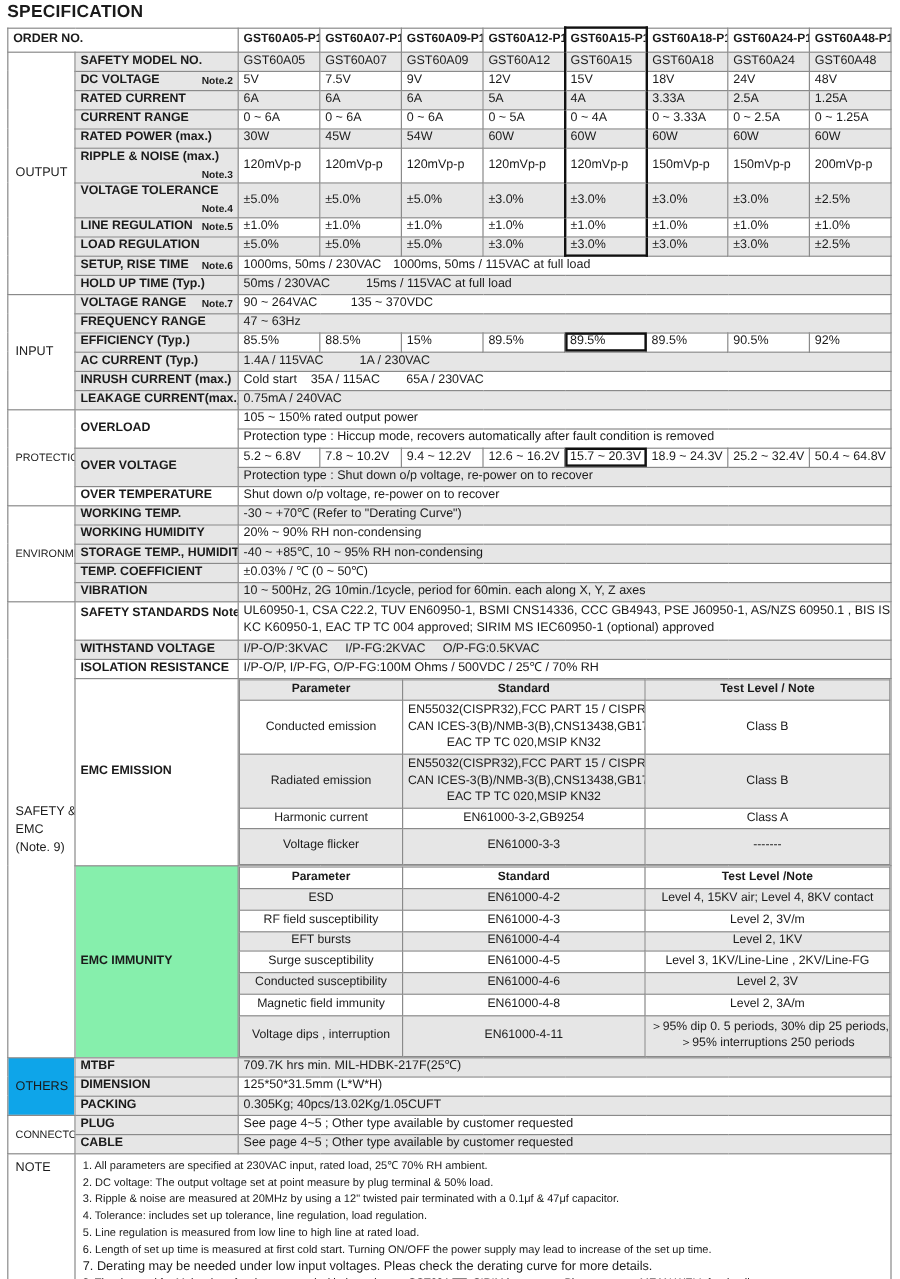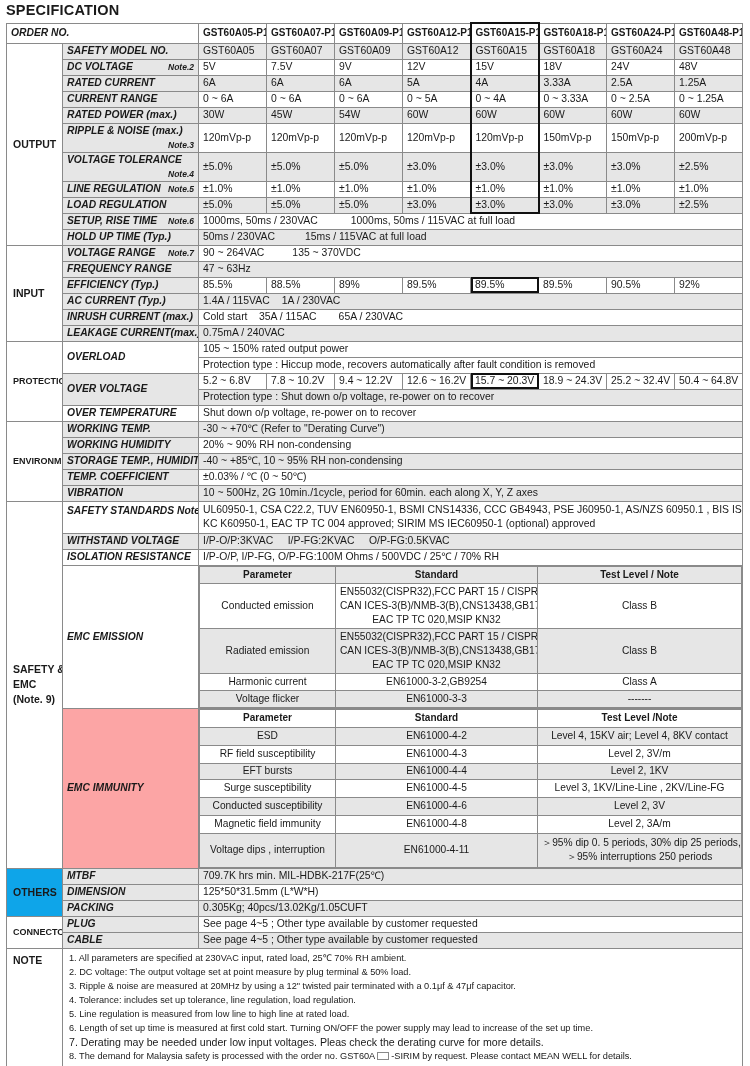--- a/index.html
+++ b/index.html
@@ -3,23 +3,23 @@
 <meta charset="utf-8">
 <style>
   * { box-sizing: border-box; }
   html, body { margin: 0; padding: 0; background: #ffffff; }
   body { width: 750px; height: 1066px; position: relative; overflow: hidden;
          font-family: "Liberation Sans", sans-serif; color: #1a1a1a; }
   .title { position: absolute; left: 6px; top: 2px; font-size: 14.5px; font-weight: bold; letter-spacing: 0.2px; }
   .sheet { position: absolute; left: 6px; top: 22px; width: 736px; }
   table.spec { border-collapse: collapse; width: 736px; table-layout: fixed; font-size: 10.4px; }
   table.spec td { border: 1px solid #8a8a8a; padding: 0 4px; height: 16px; line-height: 14px; vertical-align: middle; white-space: nowrap; overflow: hidden; }
-  .sec { font-weight: bold; font-size: 10.5px; background: #fff; padding-left: 6px !important; }
+  .sec { font-weight: normal; font-size: 10.5px; background: #fff; padding-left: 6px !important; }
   .sec.small { font-size: 9px; }
-  .param { font-weight: bold; font-size: 10.3px; font-style: italic; }
+  .param { font-weight: bold; font-size: 10.3px; }
   .note { float: right; font-size: 8.5px; font-weight: bold; }
   .hdr { font-weight: bold; font-size: 10px; }
   .g { background: #e6e6e6; }
   .w { background: #ffffff; }
   .hl { outline: 2px solid #111; outline-offset: -2px; position: relative; }
   .hlcol { border-left: 2px solid #111 !important; border-right: 2px solid #111 !important; }
   .hltop { border-top: 2px solid #111 !important; }
   .hlbot { border-bottom: 2px solid #111 !important; }
   .inner { border-collapse: collapse; width: 100%; table-layout: fixed; font-size: 10.2px; text-align: center; }
   .inner td { border: 1px solid #8a8a8a; padding: 0 4px; line-height: 13px; vertical-align: middle; white-space: normal; }
@@ -157,50 +157,50 @@
     <td>±5.0%</td>
     <td>±5.0%</td>
     <td>±3.0%</td>
     <td class="hlcol hlbot">±3.0%</td>
     <td>±3.0%</td>
     <td>±3.0%</td>
     <td>±2.5%</td>
   </tr>
   <tr class="w">
     <td class="param g"><span>SETUP, RISE TIME</span><span class="note">Note.6</span></td>
-    <td colspan="8"><span>1000ms, 50ms / 230VAC</span><span style="margin-left:33px">1000ms, 50ms / 115VAC  at full load</span></td>
+    <td colspan="8"><span>1000ms, 50ms / 230VAC</span><span style="margin-left:10px">1000ms, 50ms / 115VAC  at full load</span></td>
   </tr>
   <tr class="g">
     <td class="param">HOLD UP TIME (Typ.)</td>
     <td colspan="8"><span>50ms / 230VAC</span><span style="margin-left:30px">15ms / 115VAC  at full load</span></td>
   </tr>
 
   <tr class="w">
     <td rowspan="6" class="sec">INPUT</td>
     <td class="param g"><span>VOLTAGE RANGE</span><span class="note">Note.7</span></td>
     <td colspan="8"><span>90 ~ 264VAC</span><span style="margin-left:28px">135 ~ 370VDC</span></td>
   </tr>
   <tr class="g">
     <td class="param">FREQUENCY RANGE</td>
     <td colspan="8">47 ~ 63Hz</td>
   </tr>
   <tr class="w">
     <td class="param g">EFFICIENCY (Typ.)</td>
     <td>85.5%</td>
     <td>88.5%</td>
-    <td>89%</td>
+    <td>15%</td>
     <td>89.5%</td>
     <td class="hl">89.5%</td>
     <td>89.5%</td>
     <td>90.5%</td>
     <td>92%</td>
   </tr>
   <tr class="g">
     <td class="param">AC CURRENT (Typ.)</td>
-    <td colspan="8"><span>1.4A / 115VAC</span><span style="margin-left:12px">1A / 230VAC</span></td>
+    <td colspan="8"><span>1.4A / 115VAC</span><span style="margin-left:30px">1A / 230VAC</span></td>
   </tr>
   <tr class="w">
     <td class="param g">INRUSH CURRENT (max.)</td>
     <td colspan="8"><span style="white-space:pre">Cold start    35A / 115AC</span><span style="margin-left:22px">65A / 230VAC</span></td>
   </tr>
   <tr class="g">
     <td class="param">LEAKAGE CURRENT(max.)</td>
     <td colspan="8">0.75mA / 240VAC</td>
   </tr>
 
@@ -304,31 +304,31 @@
                     <div>CAN ICES-3(B)/NMB-3(B),CNS13438,GB17625.1</div>
                     <div>EAC TP TC 020,MSIP KN32</div>
                   </td>
           <td>Class B</td>
         </tr>
         <tr class="w" style="height:17px">
           <td>Harmonic current</td>
           <td>EN61000-3-2,GB9254</td>
           <td>Class A</td>
         </tr>
-        <tr class="g" style="height:17px">
+        <tr class="g" style="height:30px">
           <td>Voltage flicker</td>
           <td>EN61000-3-3</td>
           <td>-------</td>
         </tr>
       </tbody>
             </table>
     </td>
   </tr>
   <tr>
-    <td class="param" style="background:#fca5a5">EMC IMMUNITY</td>
+    <td class="param" style="background:#86efac">EMC IMMUNITY</td>
     <td colspan="8" class="nest">
       <table class="inner">
         <colgroup>
                 <col style="width:136px">
                 <col style="width:202px">
                 <col>
               </colgroup>
         <tbody>
                 <tr class="w" style="height:18px">
           <td class="hdr">Parameter</td>

